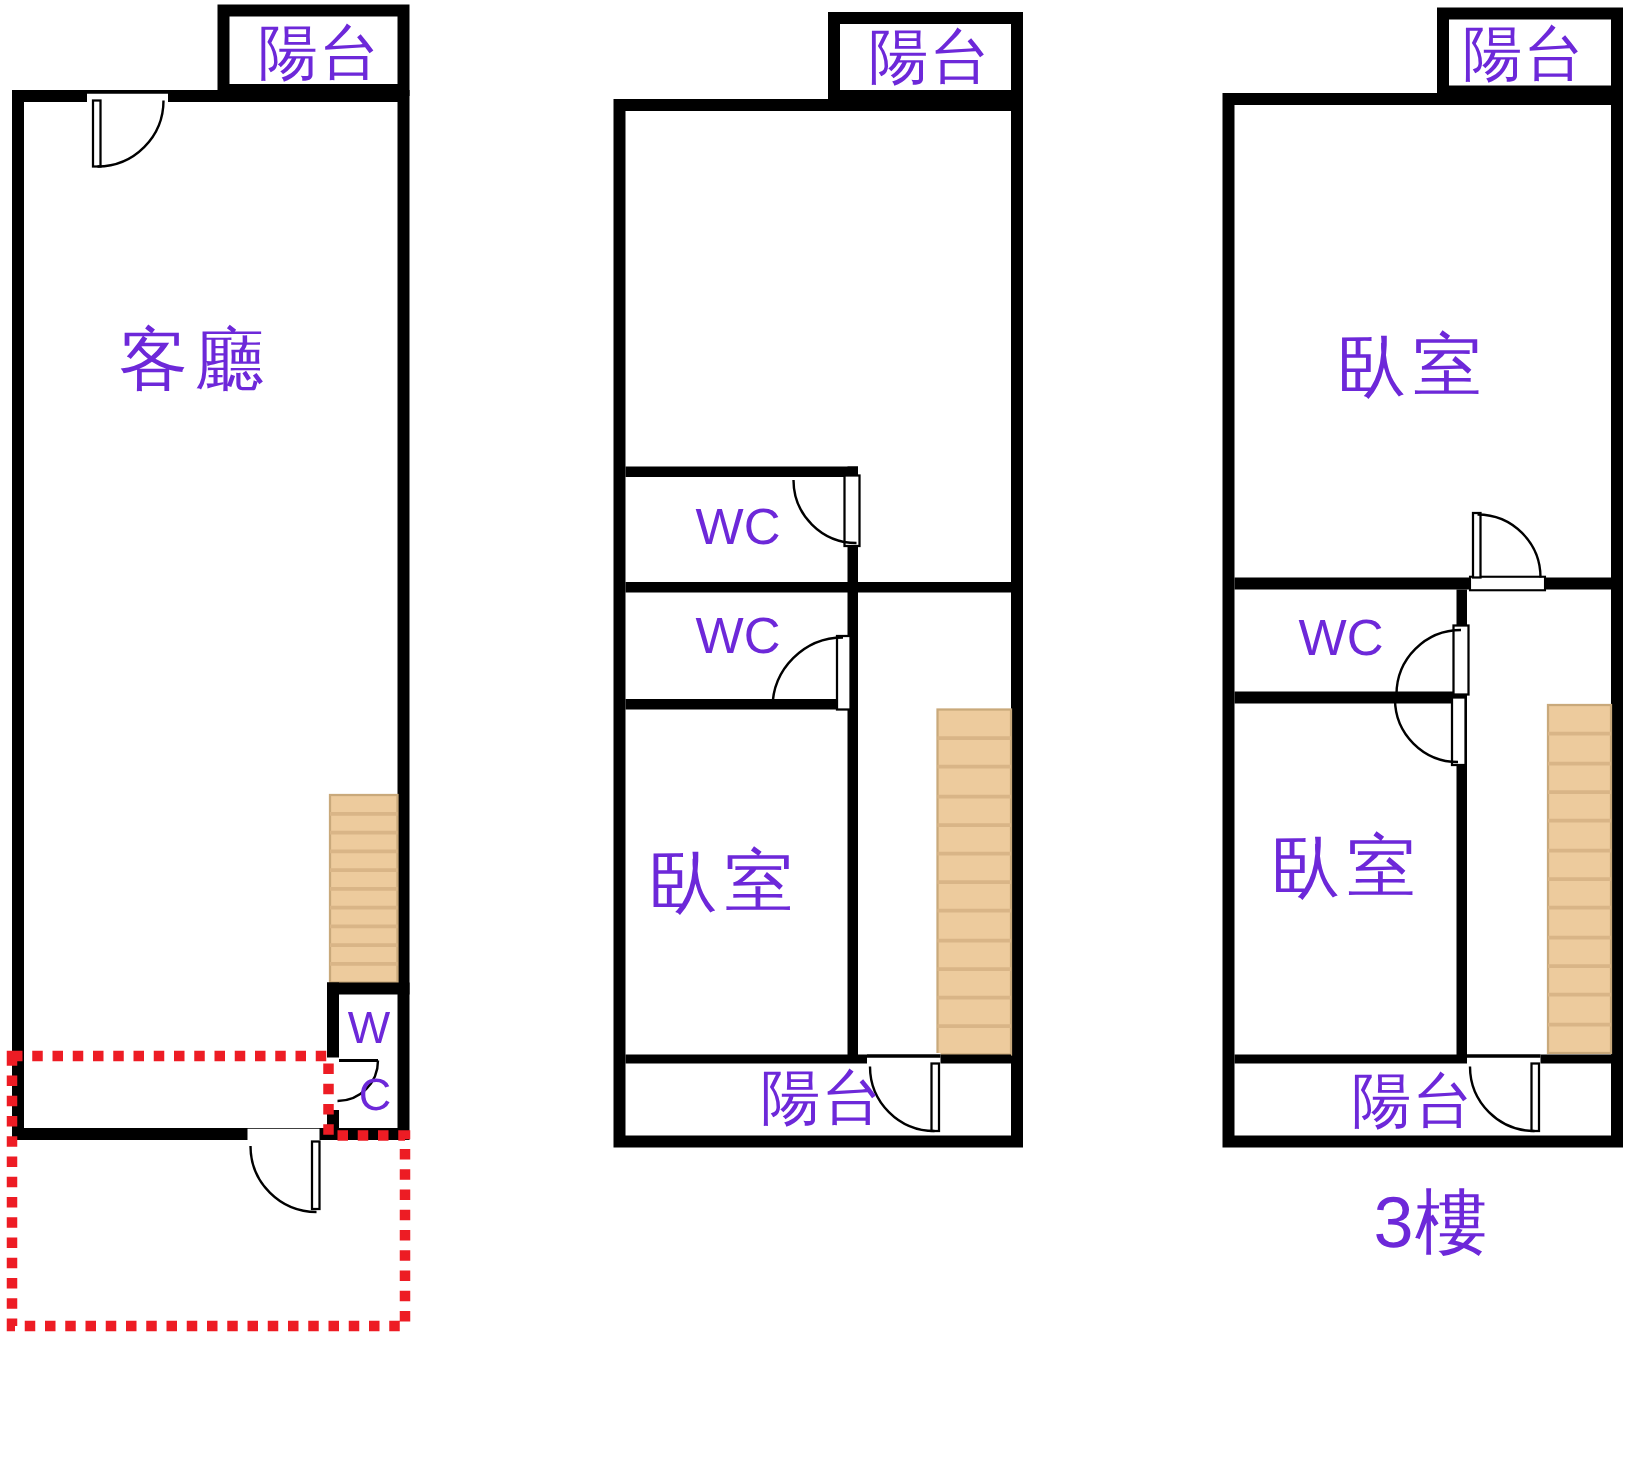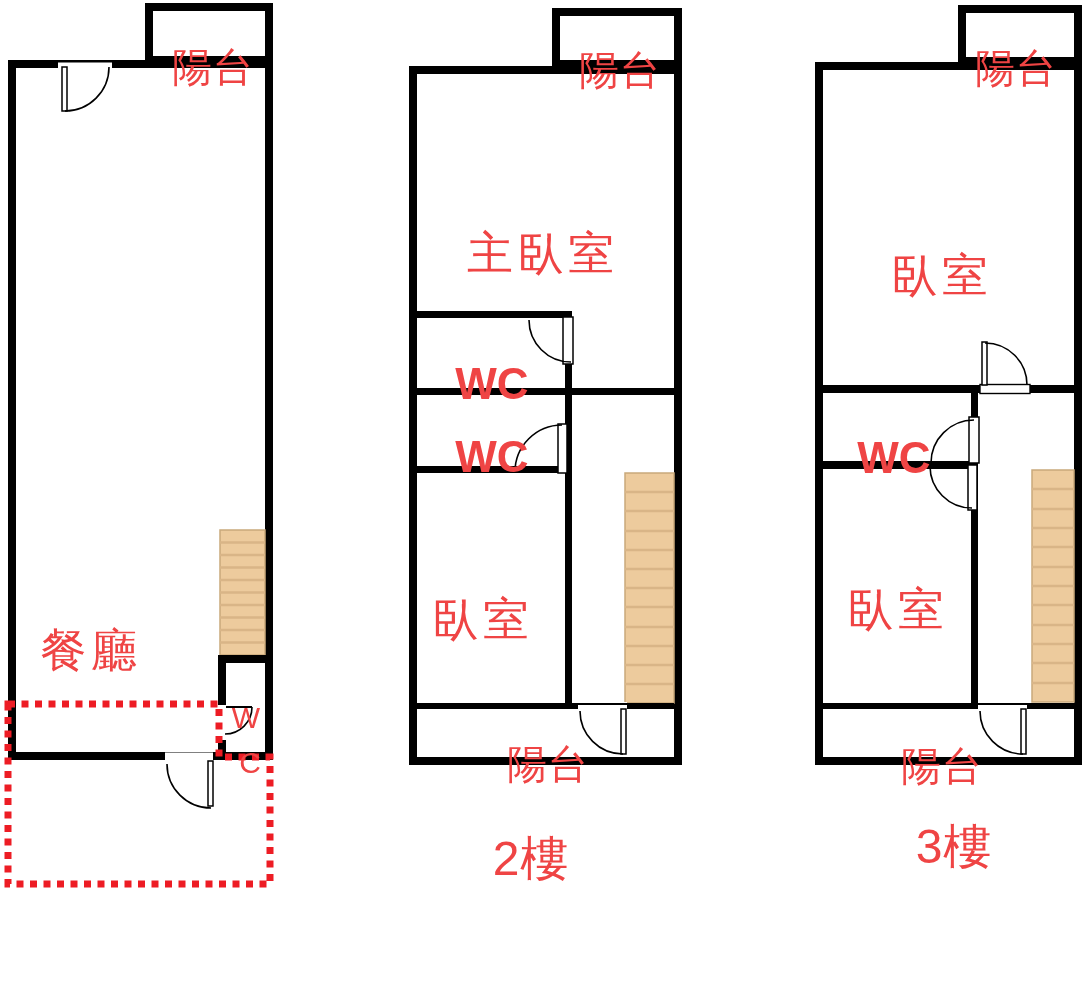--- a/index.html
+++ b/index.html
@@ -1,23 +1,23 @@
 <!DOCTYPE html>
 <html><head>
 <meta charset="utf-8">
 <style>
   html,body{margin:0;padding:0;background:#ffffff;}
   #stage{position:relative;width:1090px;height:982px;background:#ffffff;overflow:hidden;
          font-family:"Liberation Serif","DejaVu Serif",serif;}
   #plan-svg{position:absolute;left:0;top:0;}
-  .lbl{position:absolute;transform:translate(-50%,-50%);white-space:nowrap;color:#ef4444;
-       font-family:"Liberation Serif","DejaVu Serif",serif;letter-spacing:0.10em;margin-top:32px;}
+  .lbl{position:absolute;transform:translate(-50%,-50%);white-space:nowrap;color:#6d28d9;
+       font-family:"Liberation Serif","DejaVu Serif",serif;letter-spacing:0.10em;}
   .lbl-cjk{font-size:46px;}
   .lbl-balcony{font-size:40px;letter-spacing:0.02em;}
-  .lbl-sans{font-family:"Liberation Sans","DejaVu Sans",sans-serif;font-size:44px;letter-spacing:0;font-weight:bold;}
+  .lbl-sans{font-family:"Liberation Sans","DejaVu Sans",sans-serif;font-size:34px;letter-spacing:0;}
   .lbl-wc-small{font-family:"Liberation Sans","DejaVu Sans",sans-serif;font-size:30px;letter-spacing:0;}
   .lbl-floor{font-family:"Liberation Sans","DejaVu Sans",serif;font-size:48px;letter-spacing:0.02em;}
 </style>
 </head>
 <body>
 
 <div id="stage">
 
 <svg id="plan-svg" width="1090" height="982" viewBox="0 0 1090 982">
 
@@ -102,31 +102,29 @@
 
     <rect x="823" y="703" width="251" height="6" fill="#000"></rect>
     <rect x="978" y="702" width="49" height="9" fill="#fff"></rect>
     <path d="M978,704 H1027" stroke="#000" stroke-width="2.2"></path>
     <rect x="1021" y="709" width="5" height="45" fill="#fff" stroke="#000" stroke-width="1.5"></rect>
     <path d="M980,711 A43,43 0 0 0 1023,754" fill="none" stroke="#000" stroke-width="1.6"></path>
   </g>
 </svg>
 
   <div class="lbl lbl-balcony" style="left:213px;top:35px;">陽台</div>
-  <div class="lbl lbl-cjk" style="left:91px;top:619px;">餐廳</div>
+  <div class="lbl lbl-cjk" style="left:130px;top:240px;">客廳</div>
   <div class="lbl lbl-wc-small" style="left:246px;top:686px;">W</div>
   <div class="lbl lbl-wc-small" style="left:250px;top:731px;">C</div>
 
   <div class="lbl lbl-balcony" style="left:620px;top:38px;">陽台</div>
-  <div class="lbl lbl-cjk" style="left:543px;top:222px;">主臥室</div>
   <div class="lbl lbl-sans" style="left:492px;top:352px;">WC</div>
   <div class="lbl lbl-sans" style="left:492px;top:425px;">WC</div>
   <div class="lbl lbl-cjk" style="left:483px;top:588px;">臥室</div>
   <div class="lbl lbl-balcony" style="left:548px;top:732px;">陽台</div>
-  <div class="lbl lbl-floor" style="left:531px;top:827px;">2樓</div>
 
   <div class="lbl lbl-balcony" style="left:1016px;top:36px;">陽台</div>
   <div class="lbl lbl-cjk" style="left:942px;top:244px;">臥室</div>
   <div class="lbl lbl-sans" style="left:894px;top:426px;">WC</div>
   <div class="lbl lbl-cjk" style="left:898px;top:578px;">臥室</div>
   <div class="lbl lbl-balcony" style="left:942px;top:734px;">陽台</div>
   <div class="lbl lbl-floor" style="left:954px;top:815px;text-align:center;">3樓</div>
 
 </div>
 

